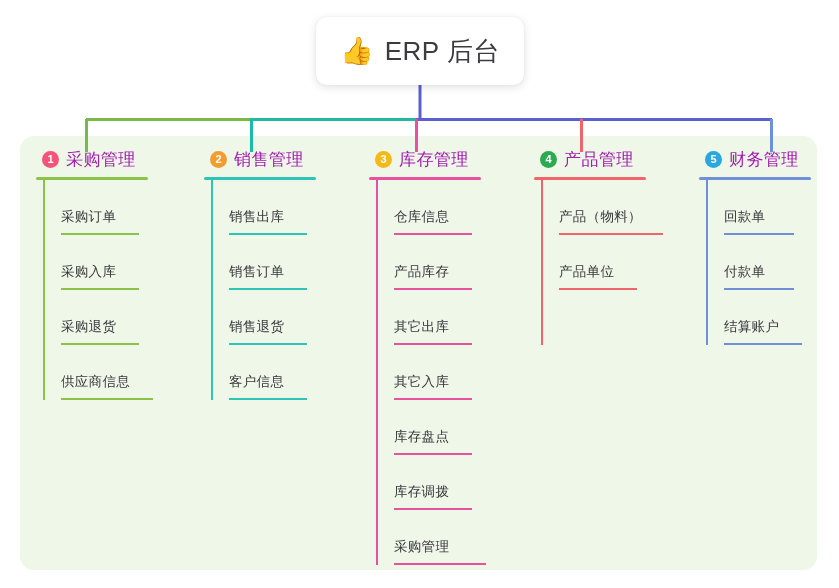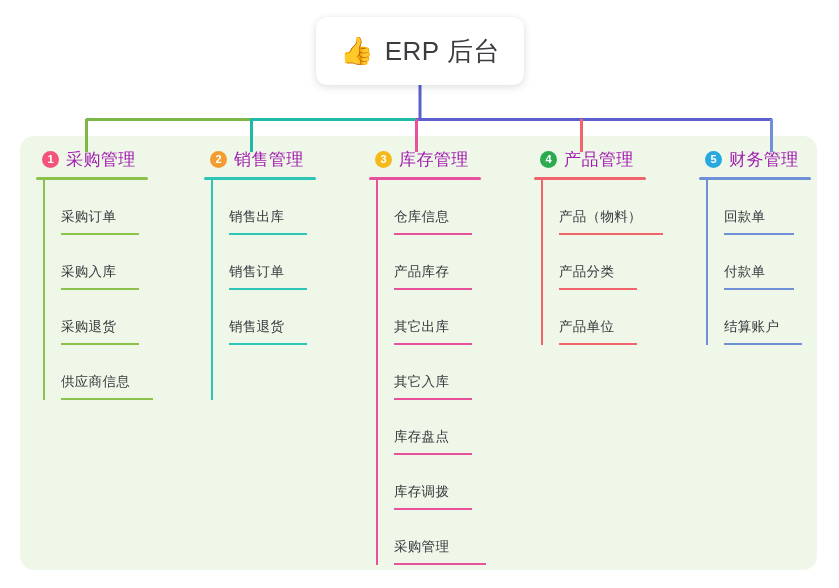--- a/index.html
+++ b/index.html
@@ -203,20 +203,24 @@
             <div class="leaf-rule" style="width: 78px; background: rgb(46, 197, 182);"></div>
           </div>
           <div class="leaf">
             <span class="leaf-text">销售订单</span>
             <div class="leaf-rule" style="width: 78px; background: rgb(46, 197, 182);"></div>
           </div>
           <div class="leaf">
             <span class="leaf-text">销售退货</span>
             <div class="leaf-rule" style="width: 78px; background: rgb(46, 197, 182);"></div>
           </div>
+          <div class="leaf">
+            <span class="leaf-text">客户信息</span>
+            <div class="leaf-rule" style="width: 78px; background: rgb(46, 197, 182);"></div>
+          </div>
         </div>
       </div>
       <div class="column" style="left: 369px;">
         <div class="col-head">
           <span class="badge" style="background: rgb(245, 185, 26);">3</span>
           <span class="col-title">库存管理</span>
         </div>
         <div class="head-rule" style="width: 112px; background: rgb(232, 81, 155);"></div>
         <div class="leaves">
           <div class="spine" style="background: rgb(232, 81, 155); height: 385px;"></div>
@@ -256,24 +260,20 @@
           <span class="col-title">产品管理</span>
         </div>
         <div class="head-rule" style="width: 112px; background: rgb(241, 100, 108);"></div>
         <div class="leaves">
           <div class="spine" style="background: rgb(241, 100, 108); height: 165px;"></div>
           <div class="leaf">
             <span class="leaf-text">产品（物料）</span>
             <div class="leaf-rule" style="width: 104px; background: rgb(241, 100, 108);"></div>
           </div>
           <div class="leaf">
-            <span class="leaf-text">产品分类</span>
-            <div class="leaf-rule" style="width: 78px; background: rgb(241, 100, 108);"></div>
-          </div>
-          <div class="leaf">
             <span class="leaf-text">产品单位</span>
             <div class="leaf-rule" style="width: 78px; background: rgb(241, 100, 108);"></div>
           </div>
         </div>
       </div>
       <div class="column" style="left: 699px;">
         <div class="col-head">
           <span class="badge" style="background: rgb(41, 168, 224);">5</span>
           <span class="col-title">财务管理</span>
         </div>

